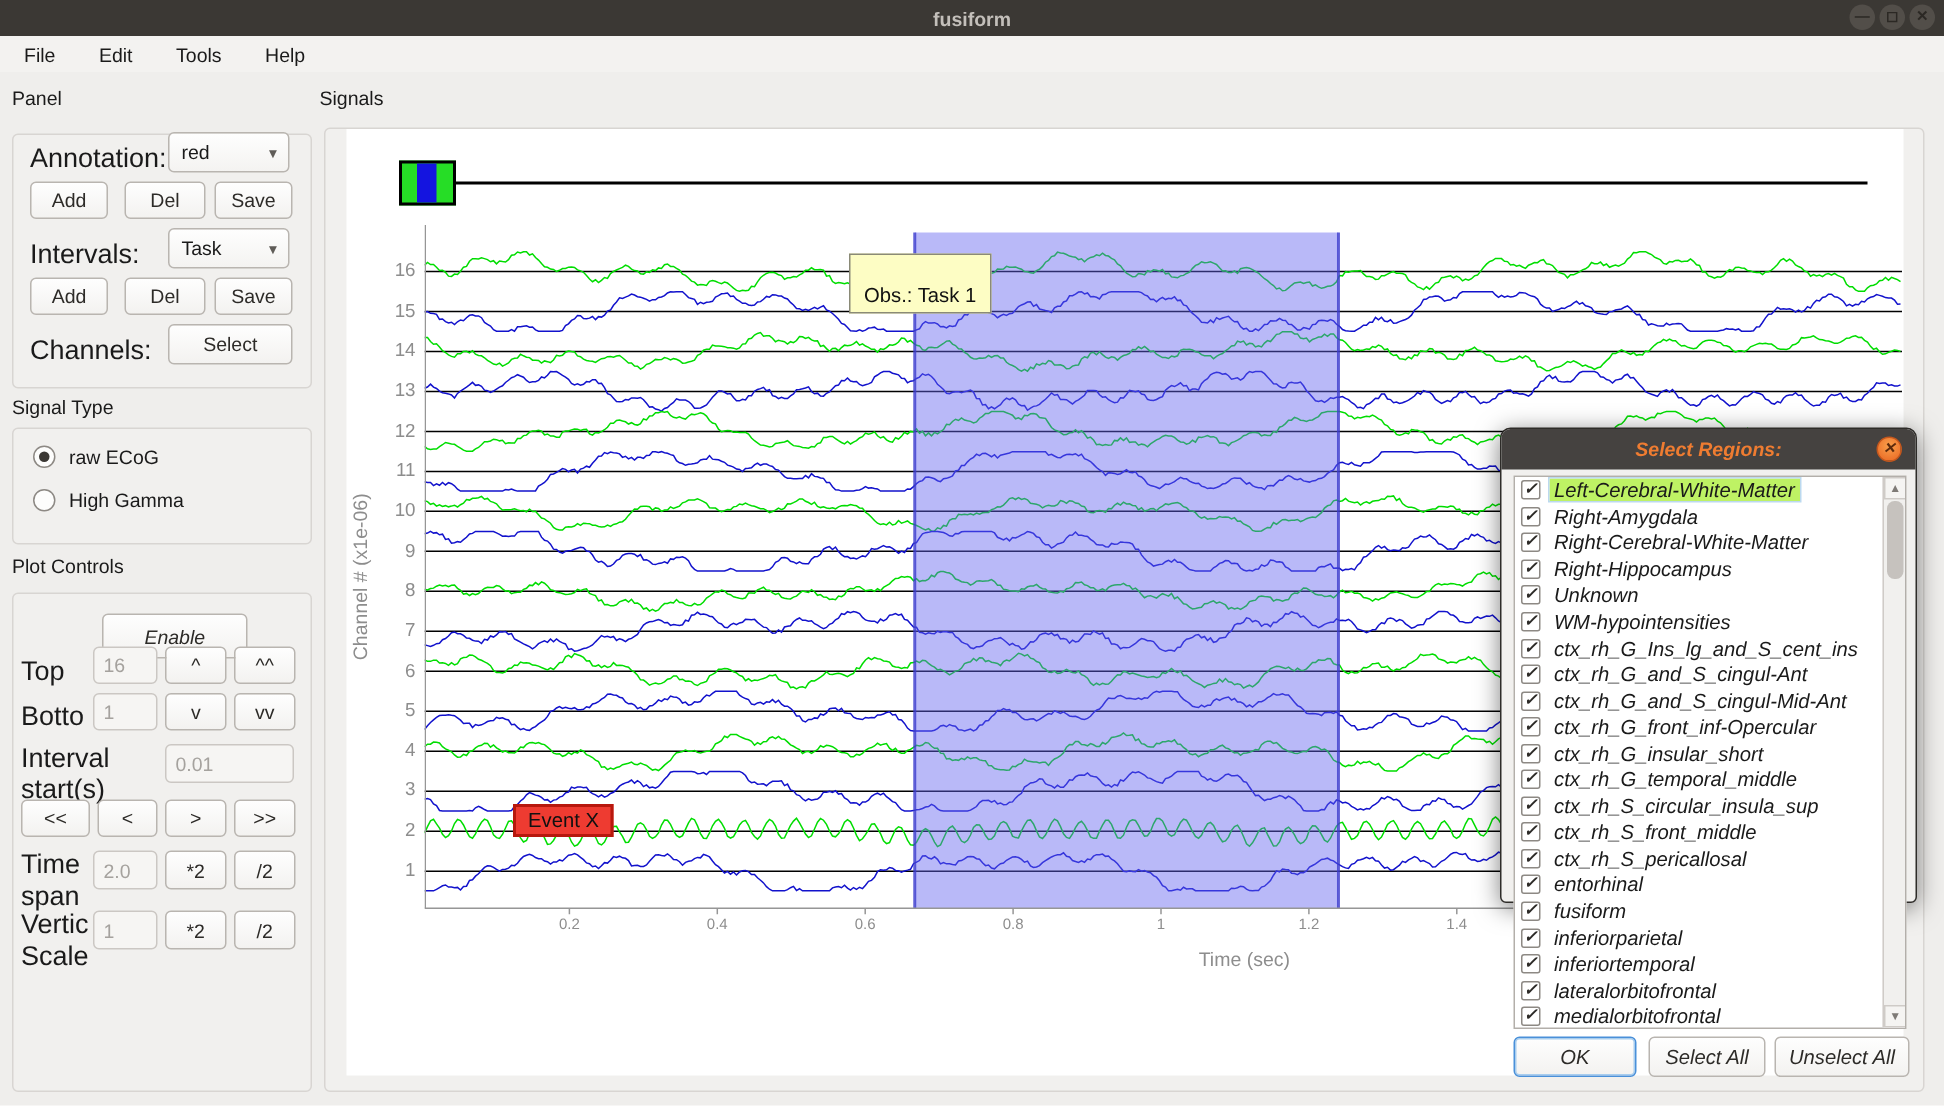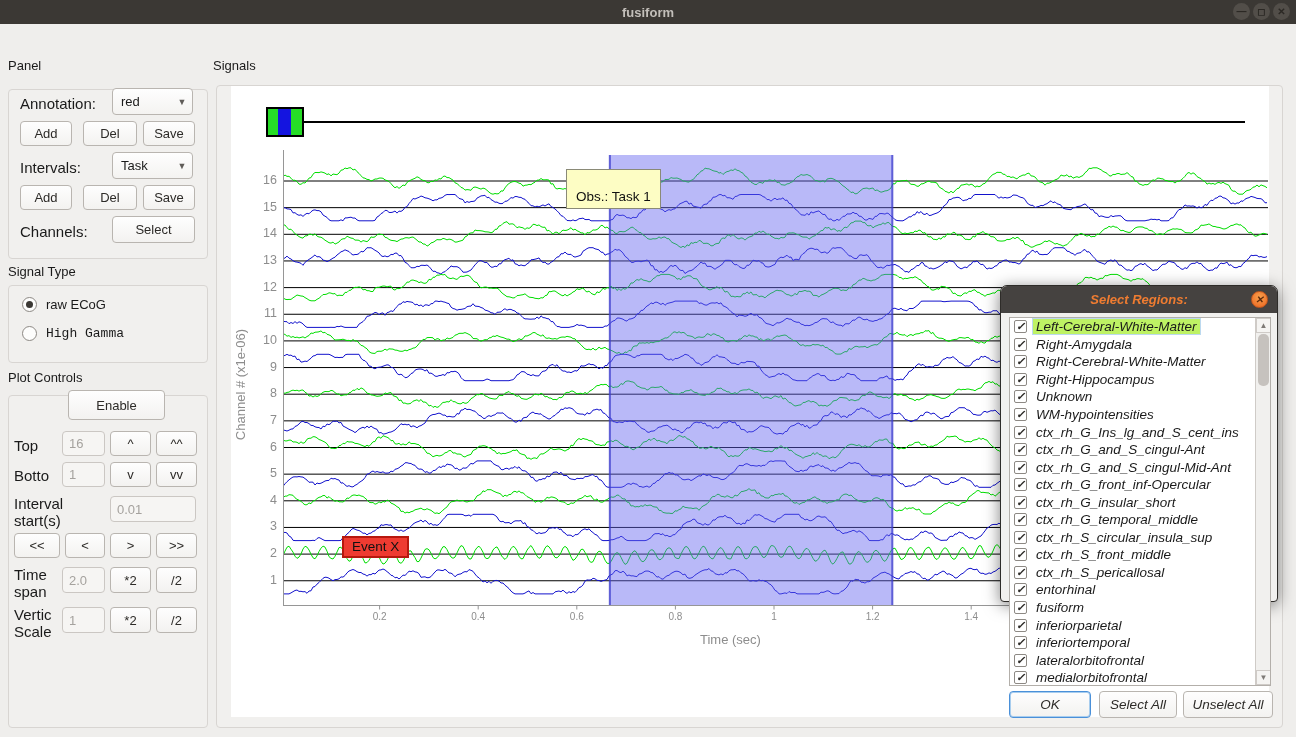--- a/index.html
+++ b/index.html
@@ -17,21 +17,21 @@
 
   
   .menubar { position:absolute; left:0; top:24px; width:1296px; height:24px; background:#f3f2f0;
              display:flex; align-items:center; padding-left:10px; gap:17px; }
   .menubar .mitem { font-size:13px; color:#1a1a1a; padding:2px 6px; }
 
   
   .gb-label { position:absolute; font-size:13px; color:#1a1a1a; }
   .groupbox { position:absolute; background:#f1f0ee; border:1px solid #d8d5d2; border-radius:4px; }
 
-  .lbl { position:absolute; font-size:15px; color:#1a1a1a; }
+  .lbl { position:absolute; font-size:18px; color:#1a1a1a; }
 
   .btn { position:absolute; background:linear-gradient(#fefefe,#f3f2f0); border:1px solid #b9b5b0;
          border-radius:4px; font-size:13px; color:#2d2b28; text-align:center;
          display:flex; align-items:center; justify-content:center; font-family:"Liberation Sans",sans-serif; }
 
   .combo { position:absolute; background:linear-gradient(#fefefe,#f4f3f1); border:1px solid #b9b5b0;
            border-radius:4px; font-size:13px; color:#1a1a1a; display:flex; align-items:center; }
   .combo .cval { padding-left:8px; flex:1; }
   .combo .carrow { width:20px; text-align:center; color:#5f5c58; font-size:9px; }
 
@@ -50,21 +50,21 @@
              border:2px solid #000; z-index:3; }
   .ov-blue { position:absolute; left:10px; top:0; width:13px; height:26px; background:#1414e0; }
   .ov-line { position:absolute; left:304px; top:121px; width:941px; height:2px; background:#000; z-index:3; }
 
   #traces-svg { position:absolute; left:283px; top:150px; z-index:2; }
 
   .ylabel { position:absolute; left:140px; top:377px; width:200px; text-align:center;
             transform:rotate(-90deg); transform-origin:center; font-size:13px; color:#8d8d8d; z-index:2; }
   .chlabel { position:absolute; width:24px; text-align:right; font-size:12.5px; color:#8d8d8d; z-index:2; }
   .xtick { position:absolute; transform:translateX(-50%); font-size:10px; color:#8d8d8d; z-index:2; top:611px; }
-  .xlabel { position:absolute; left:700px; top:632px; width:160px; text-align:left; font-size:13px;
+  .xlabel { position:absolute; left:700px; top:632px; width:160px; text-align:right; font-size:13px;
             color:#8d8d8d; z-index:2; }
 
   .tooltip { position:absolute; left:566px; top:169px; z-index:5; background:#fdfdc4;
              border:1px solid #8a8a77; font-size:13.5px; color:#111; padding:19px 9px 4px 9px; }
   .eventx { position:absolute; left:342px; top:536px; z-index:5; background:#ee3b31;
             border:2px solid #b7180e; font-size:13.5px; color:#111; padding:1px 8px 2px 8px; }
 
   
   .dialog { position:absolute; left:1000px; top:285px; width:278px; height:317px; z-index:10;
             background:#f1f0ee; border:1px solid #2e2c29; border-radius:7px 7px 4px 4px;
@@ -100,20 +100,26 @@
 
   <div class="titlebar">
     <span class="title">fusiform</span>
     <div class="winbtns">
         <div class="winbtn">—</div>
         <div class="winbtn">◻</div>
         <div class="winbtn">✕</div>
       </div>
   </div>
 
+  <div class="menubar">
+      <div class="mitem">File</div>
+      <div class="mitem">Edit</div>
+      <div class="mitem">Tools</div>
+      <div class="mitem">Help</div>
+    </div>
 
   <div class="gb-label" style="left:8px; top:58px;">Panel</div>
   <div class="groupbox" style="left:8px; top:89px; width:200px; height:170px;"></div>
 
   <div class="lbl" style="left:20px; top:95px;">Annotation:</div>
   <div class="combo" style="left:112px; top:88px; width:81px; height:27px;">
     <span class="cval">red</span>
     <span class="carrow">▼</span>
   </div>
 
@@ -135,29 +141,29 @@
   <div class="btn" style="left:112px; top:216px; width:83px; height:27px;">Select</div>
 
   <div class="gb-label" style="left:8px; top:264px;">Signal Type</div>
   <div class="groupbox" style="left:8px; top:285px; width:200px; height:78px;"></div>
   <div class="radio-row" style="left:22px; top:297px;">
     <span class="radio-outer">
         <span class="radio-dot"></span>
       </span>
     <span class="radio-label">raw ECoG</span>
   </div>
-  <div class="radio-row" style="left:22px; top:326px;font-family:Liberation Mono, monospace;">
+  <div class="radio-row" style="left:22px; top:326px;">
     <span class="radio-outer"></span>
     <span class="radio-label">High Gamma</span>
   </div>
 
   <div class="gb-label" style="left:8px; top:370px;">Plot Controls</div>
   <div class="groupbox" style="left:8px; top:395px; width:200px; height:333px;"></div>
 
-  <div class="btn" style="left:68px; top:390px; width:97px; height:30px;">Enable</div>
+  <div class="btn" style="left:68px; top:409px; width:97px; height:30px;font-style:italic;">Enable</div>
 
   <div class="lbl" style="left:14px; top:437px;">Top</div>
   <div class="input-dis" style="left:62px; top:431px; width:43px; height:25px;">16</div>
   <div class="btn" style="left:110px; top:431px; width:41px; height:25px;">^</div>
   <div class="btn" style="left:156px; top:431px; width:41px; height:25px;">^^</div>
 
   <div class="lbl" style="left:14px; top:467px;">Botto</div>
   <div class="input-dis" style="left:62px; top:462px; width:43px; height:25px;">1</div>
   <div class="btn" style="left:110px; top:462px; width:41px; height:25px;">v</div>
   <div class="btn" style="left:156px; top:462px; width:41px; height:25px;">vv</div>

